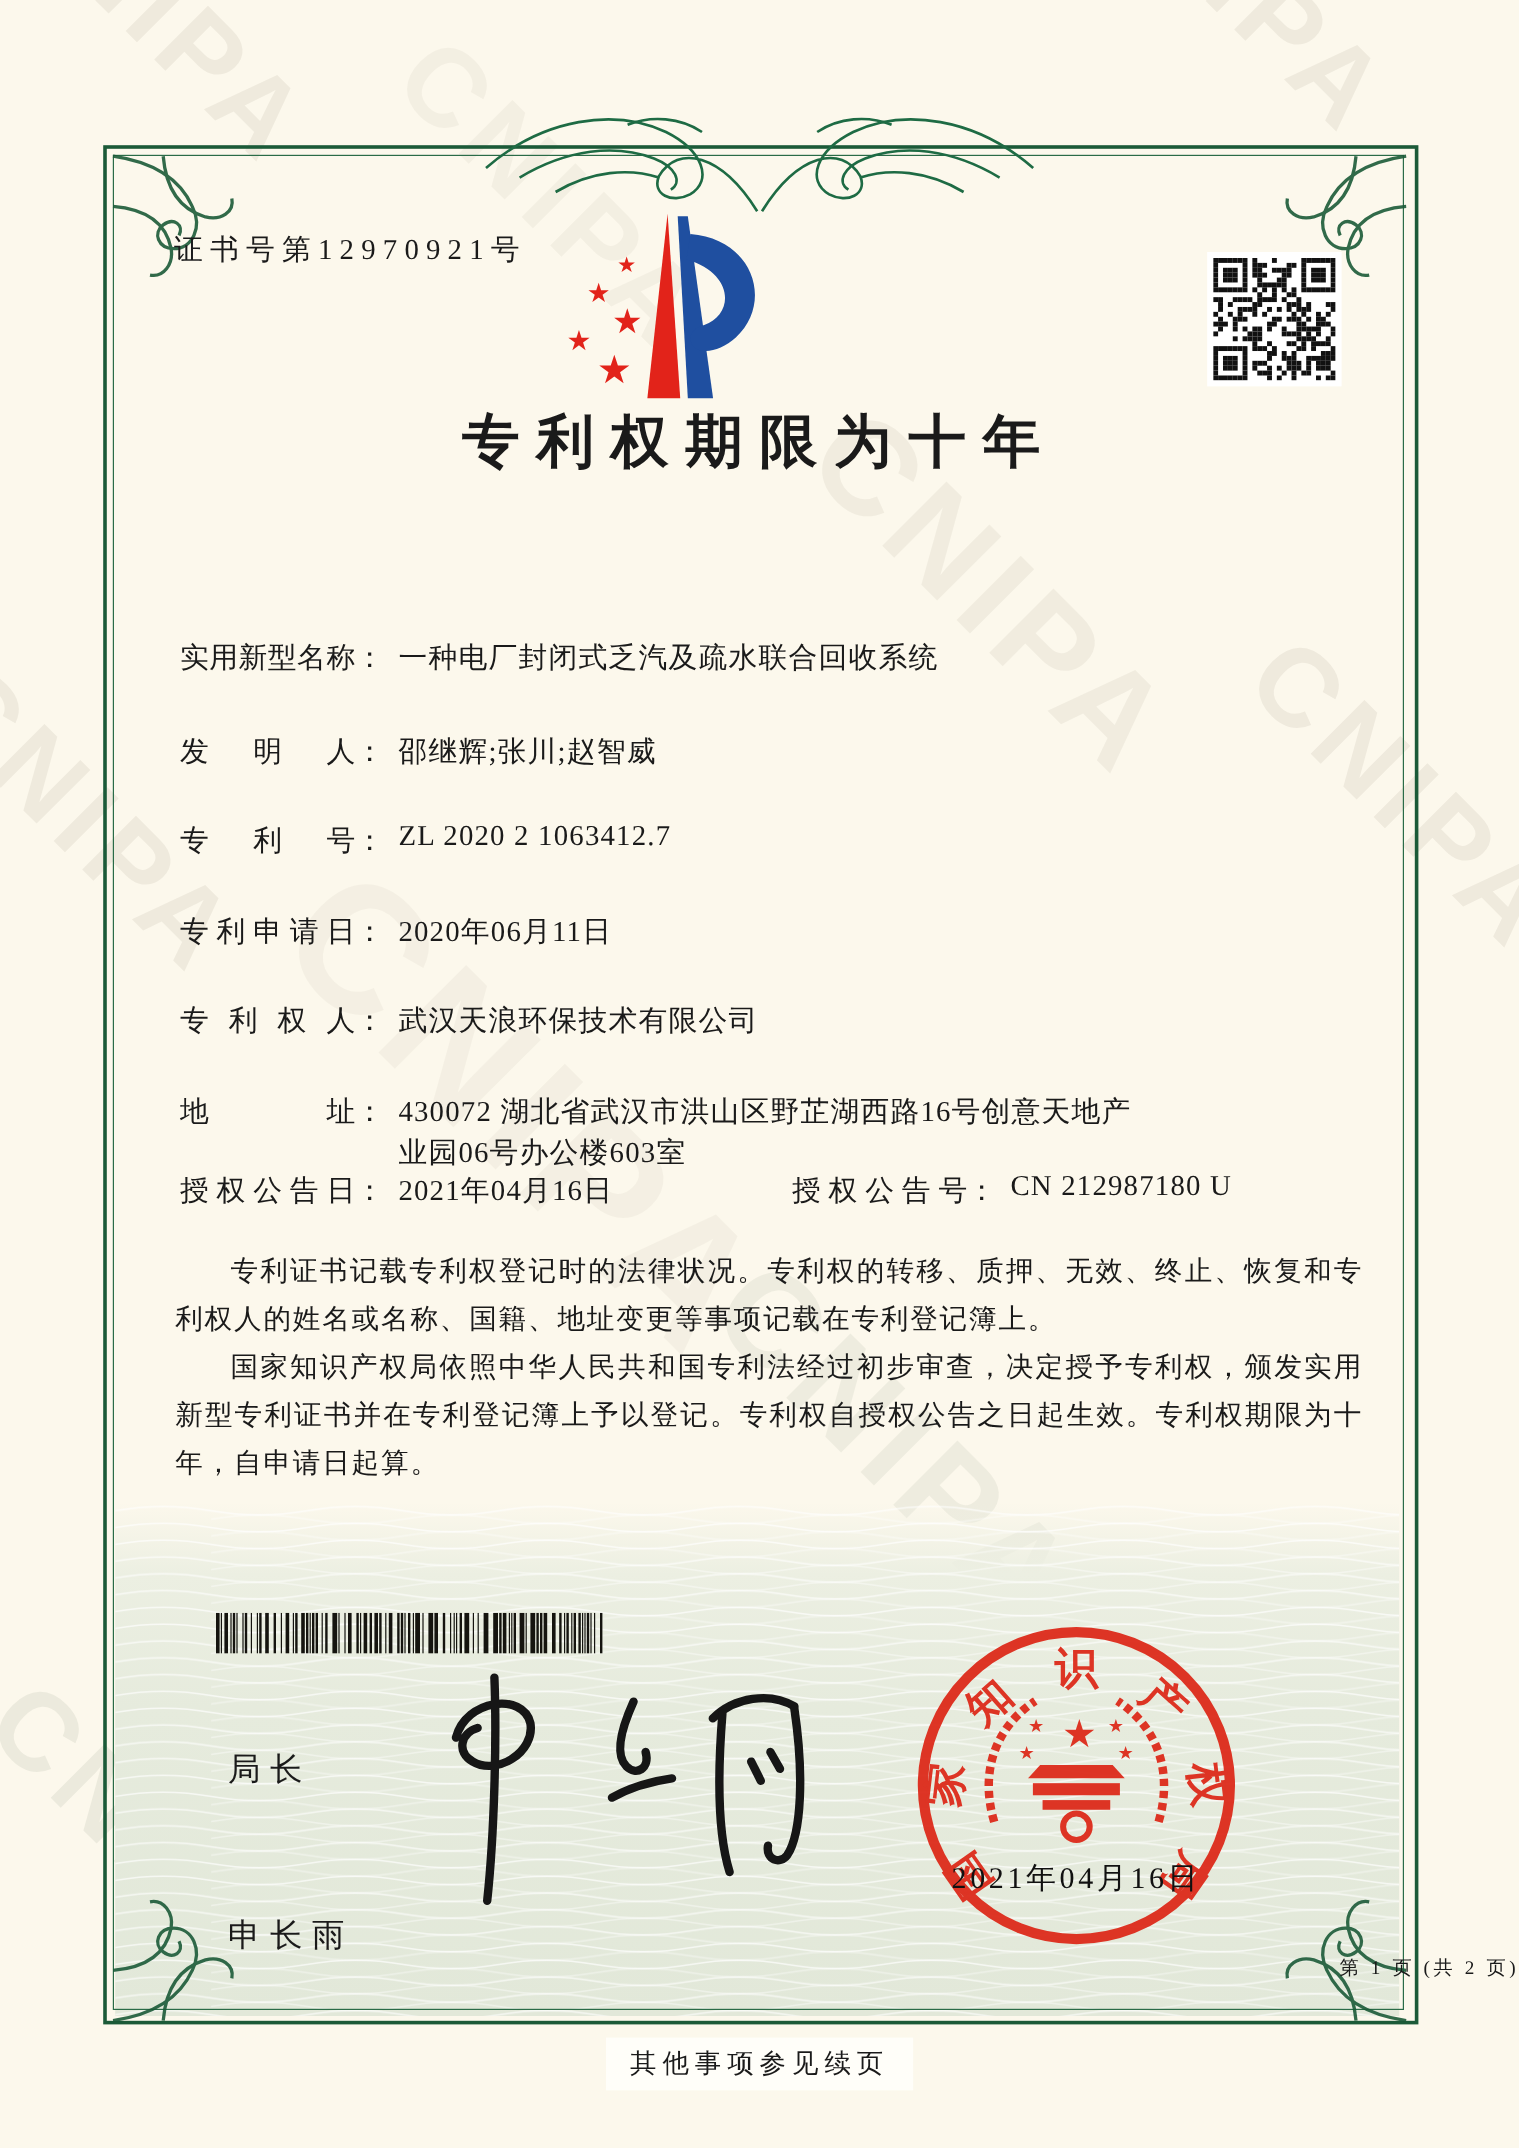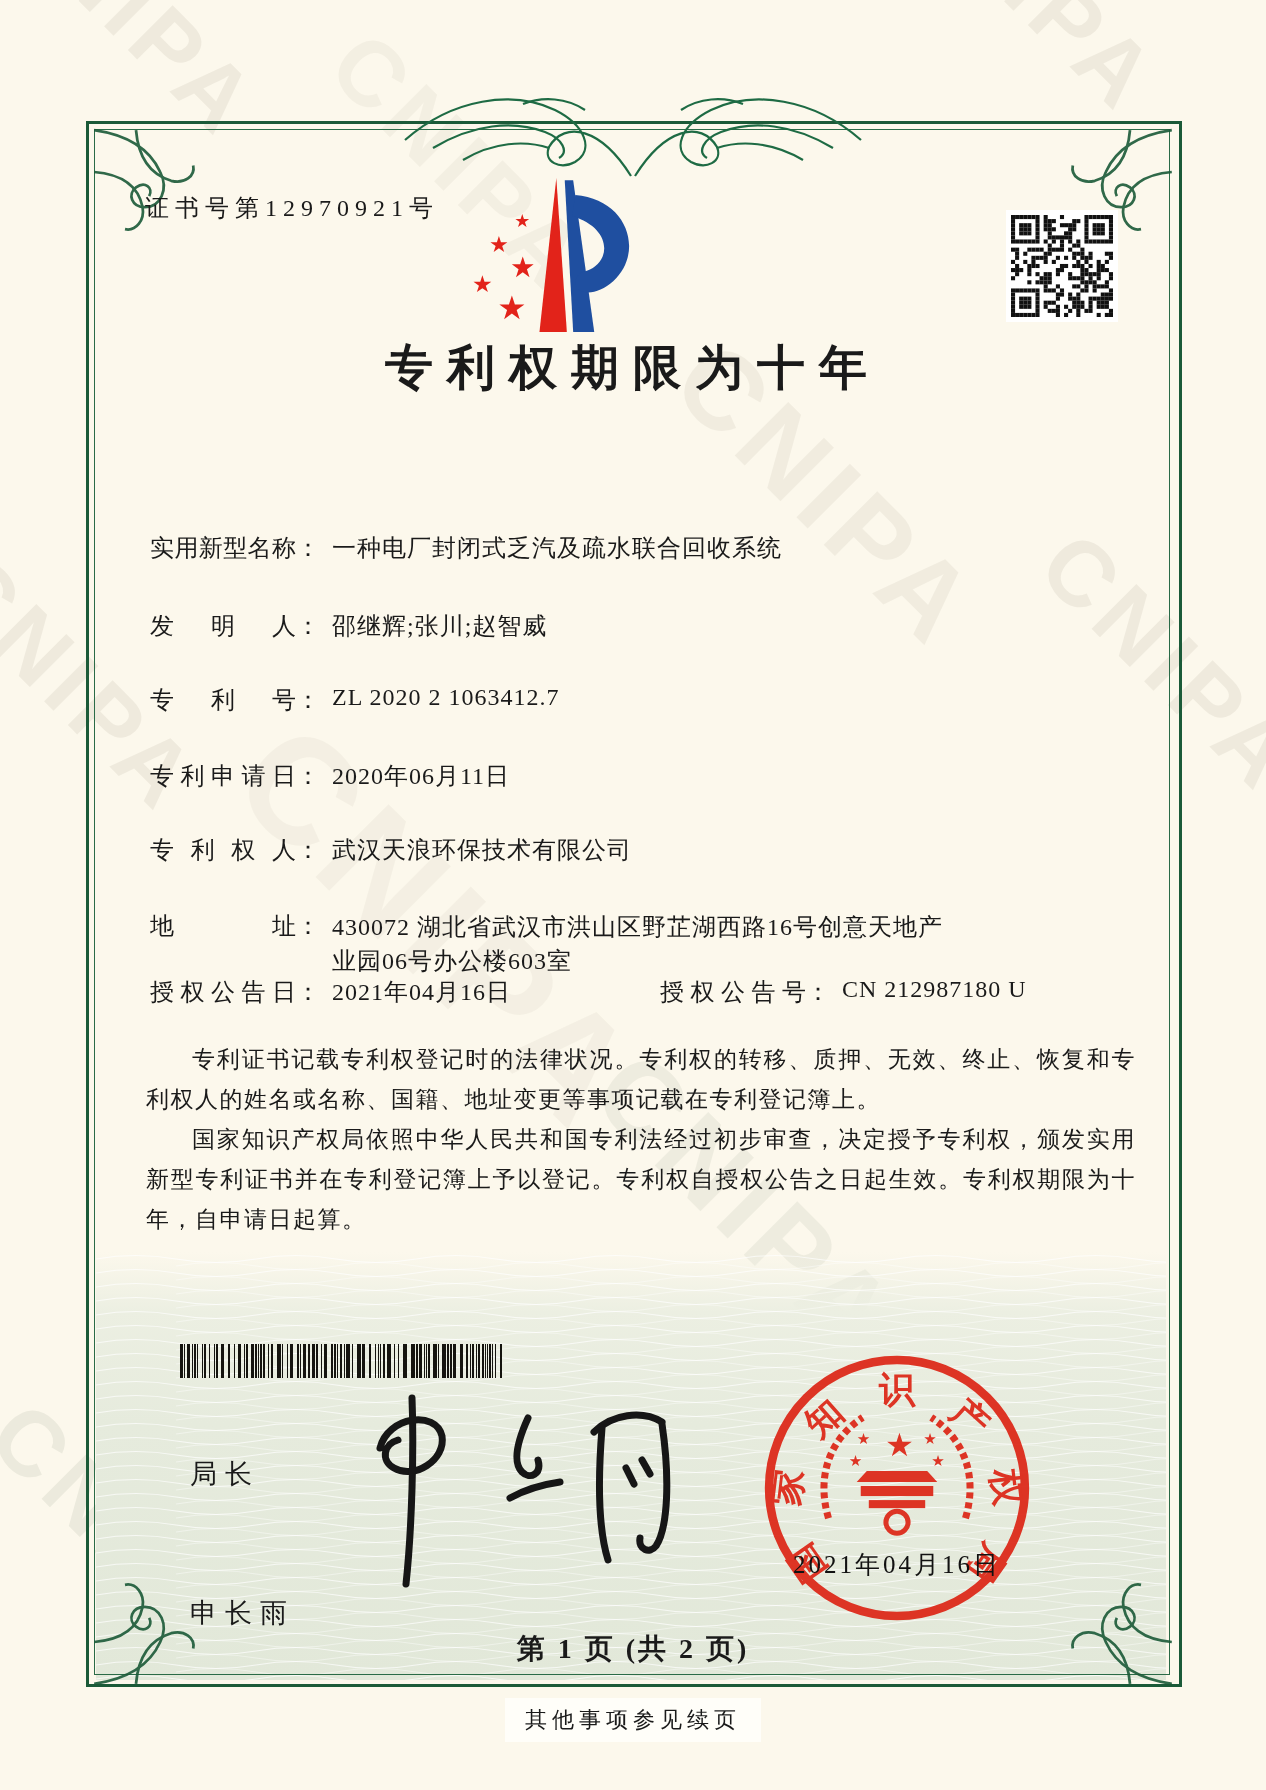--- a/index.html
+++ b/index.html
@@ -48,21 +48,21 @@
             font-size:27px;letter-spacing:8px;margin-top:43px;}
   .signature{position:absolute;left:350px;top:1388px;width:340px;height:200px;}
   
   .seal{position:absolute;left:756px;top:1347px;width:282px;height:282px;opacity:.95;}
   .seal svg{width:100%;height:100%;}
   #seal-text text{font-size:36px;font-weight:700;fill:#dd2b1b;text-anchor:middle;
                   font-family:"Liberation Serif","DejaVu Serif",serif;}
   .seal-date{position:absolute;left:740px;top:1548px;width:314px;text-align:center;
              font-size:25px;letter-spacing:3px;color:#111;}
   
-  .page-note{position:absolute;left:0;top:1630px;width:100%;text-align:center;font-size:28px;letter-spacing:3px;font-weight:bold;}
+  .page-note{position:absolute;left:0;top:1630px;width:100%;text-align:right;font-size:16px;letter-spacing:3px;}
   .cont-note{position:absolute;left:0;top:1698px;width:100%;text-align:center;}
   .cont-note span{display:inline-block;background:#fffef9;padding:7px 20px;font-size:22px;letter-spacing:5px;}
   .flourish{position:absolute;pointer-events:none;}
 </style>
 </head>
 <body>
 
 <div class="page">
 
   <div class="wm" style="left:-30px;top:-45px;">CNIPA</div>

